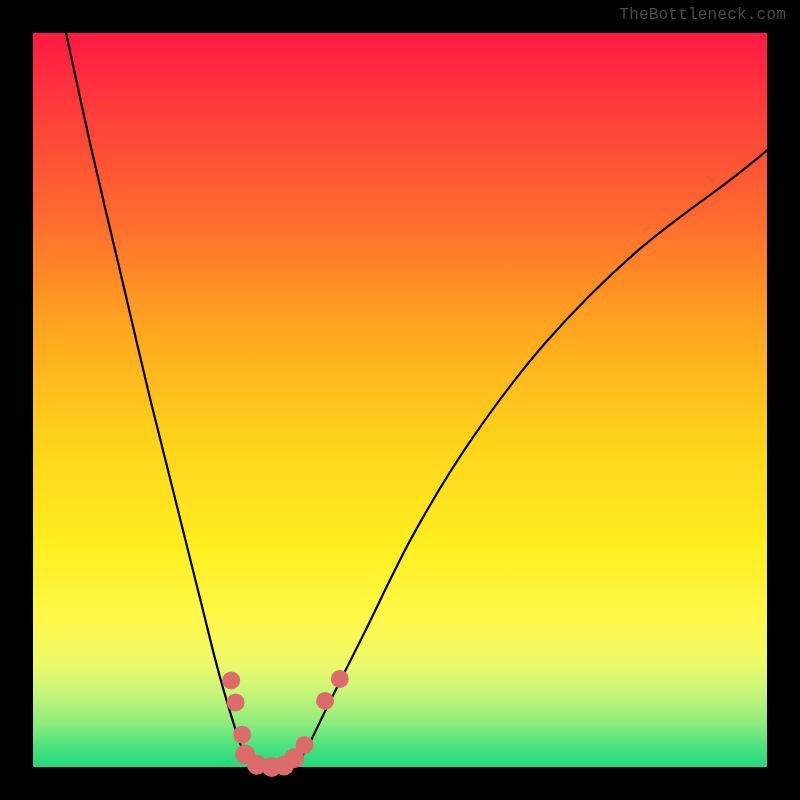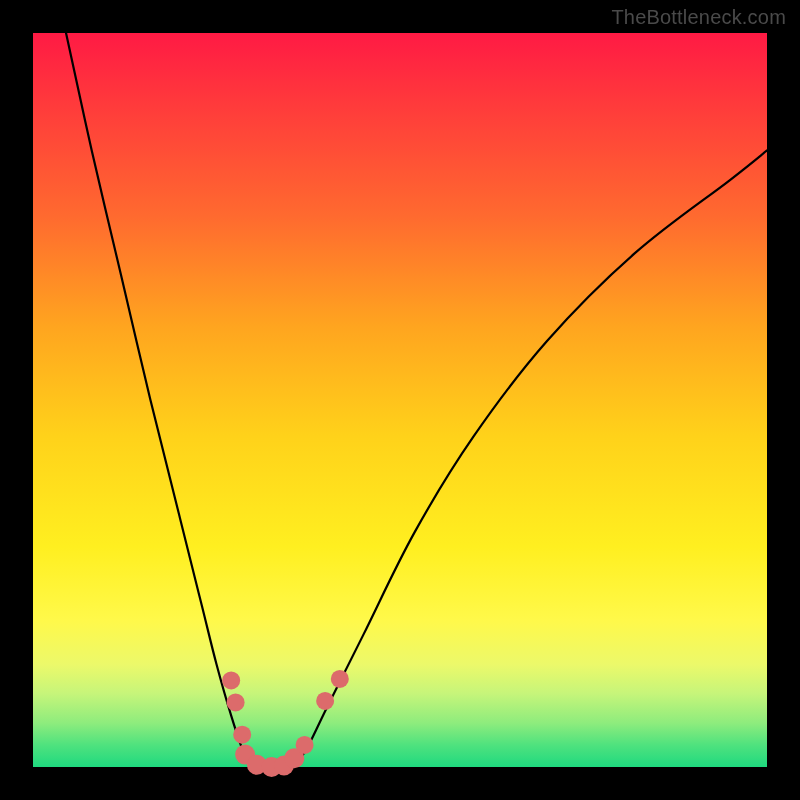--- a/index.html
+++ b/index.html
@@ -30,23 +30,24 @@
       #8eec7d 94%,
       #4fe27e 97%,
       #1fd97f 100%
     );
   }
   .watermark {
     position: absolute;
     top: 6px;
     right: 14px;
     color: #4a4a4a;
-    font-size: 20px;
+    font-size: 16px;
     font-weight: 500;
     letter-spacing: 0.2px;
+    font-family: Liberation Mono, monospace;
   }
   svg {
     position: absolute;
     left: 0;
     top: 0;
   }
 </style>
 </head>
 <body>
 

